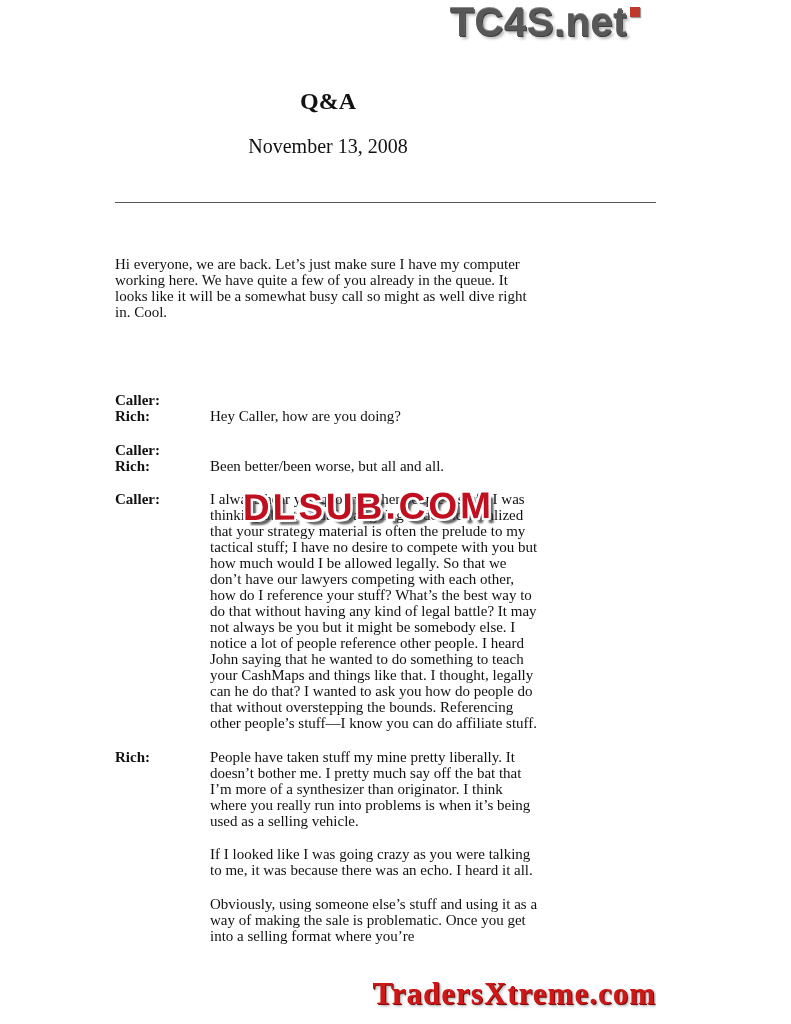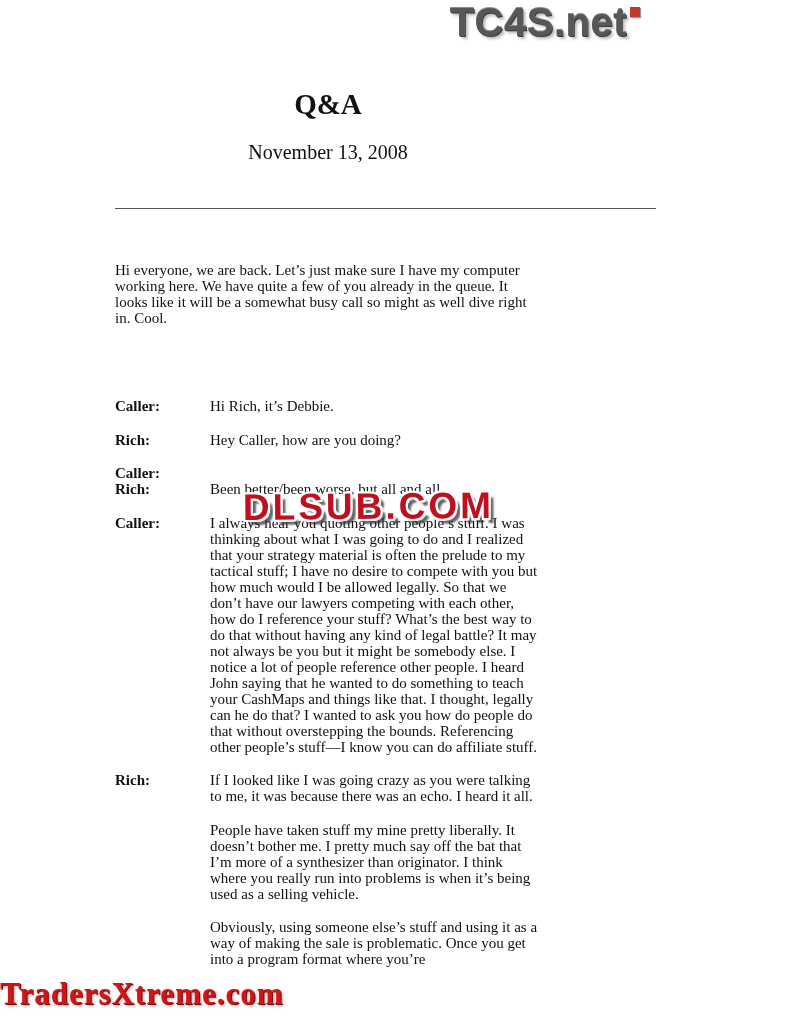--- a/index.html
+++ b/index.html
@@ -39,21 +39,21 @@
     vertical-align: top;
     margin-top: 7px;
     box-shadow: 1px 1px 1px #999;
   }
 
   
   .doc-title {
     margin: 0;
     padding-top: 88px;
     text-align: center;
-    font-size: 29px;
+    font-size: 24px;
     font-weight: bold;
   }
   .doc-date {
     margin: 0;
     margin-top: 20px;
     text-align: center;
     font-size: 20px;
   }
   .divider {
     border: none;
@@ -116,21 +116,21 @@
        5px  5px 2px rgba(50,50,50,0.75);
     transform: rotate(-0.5deg);
   }
 
   
   .tradersxtreme-logo {
     position: absolute;
     left: 0;
     right: 0;
     bottom: 12px;
-    text-align: left;
+    text-align: right;
     font-family: "Liberation Serif", serif;
     font-weight: bold;
     font-size: 31px;
     letter-spacing: 1px;
     color: #cf1717;
     text-shadow: 1px 1px 0 #7d0b0b, 2px 2px 3px rgba(80,80,80,0.55);
     white-space: nowrap;
   }
 </style>
 </head>
@@ -148,23 +148,20 @@
   <hr class="divider">
 
   <div class="content">
 
     <p class="intro">Hi everyone, we are back. Let’s just make sure I have my computer working here. We have quite a few of you already in the queue. It looks like it will be a somewhat busy call so might as well dive right in. Cool.</p>
 
     <div class="dialogue">
 
       <div class="entry">
         <div class="speaker">Caller:</div>
-        <div class="utterance">
-          <p>Hi Rich, it’s Debbie.</p>
-        </div>
       </div>
 
       <div class="entry">
         <div class="speaker">Rich:</div>
         <div class="utterance">
           <p>Hey Caller, how are you doing?</p>
         </div>
       </div>
 
       <div class="entry">
@@ -181,23 +178,23 @@
       <div class="entry">
         <div class="speaker">Caller:</div>
         <div class="utterance">
           <p>I always hear you quoting other people’s stuff. I was thinking about what I was going to do and I realized that your strategy material is often the prelude to my tactical stuff; I have no desire to compete with you but how much would I be allowed legally. So that we don’t have our lawyers competing with each other, how do I reference your stuff? What’s the best way to do that without having any kind of legal battle? It may not always be you but it might be somebody else. I notice a lot of people reference other people. I heard John saying that he wanted to do something to teach your CashMaps and things like that. I thought, legally can he do that? I wanted to ask you how do people do that without overstepping the bounds. Referencing other people’s stuff—I know you can do affiliate stuff.</p>
         </div>
       </div>
 
       <div class="entry">
         <div class="speaker">Rich:</div>
         <div class="utterance">
+          <p>People have taken stuff my mine pretty liberally. It doesn’t bother me. I pretty much say off the bat that I’m more of a synthesizer than originator. I think where you really run into problems is when it’s being used as a selling vehicle.</p>
           <p>If I looked like I was going crazy as you were talking to me, it was because there was an echo. I heard it all.</p>
-          <p>People have taken stuff my mine pretty liberally. It doesn’t bother me. I pretty much say off the bat that I’m more of a synthesizer than originator. I think where you really run into problems is when it’s being used as a selling vehicle.</p>
-          <p>Obviously, using someone else’s stuff and using it as a way of making the sale is problematic. Once you get into a program format where you’re</p>
+          <p>Obviously, using someone else’s stuff and using it as a way of making the sale is problematic. Once you get into a selling format where you’re</p>
         </div>
       </div>
 
     </div>
   </div>
 
   <div class="dlsub-watermark">DLSUB.COM</div>
 
   <div class="tradersxtreme-logo">TradersXtreme.com</div>
 

